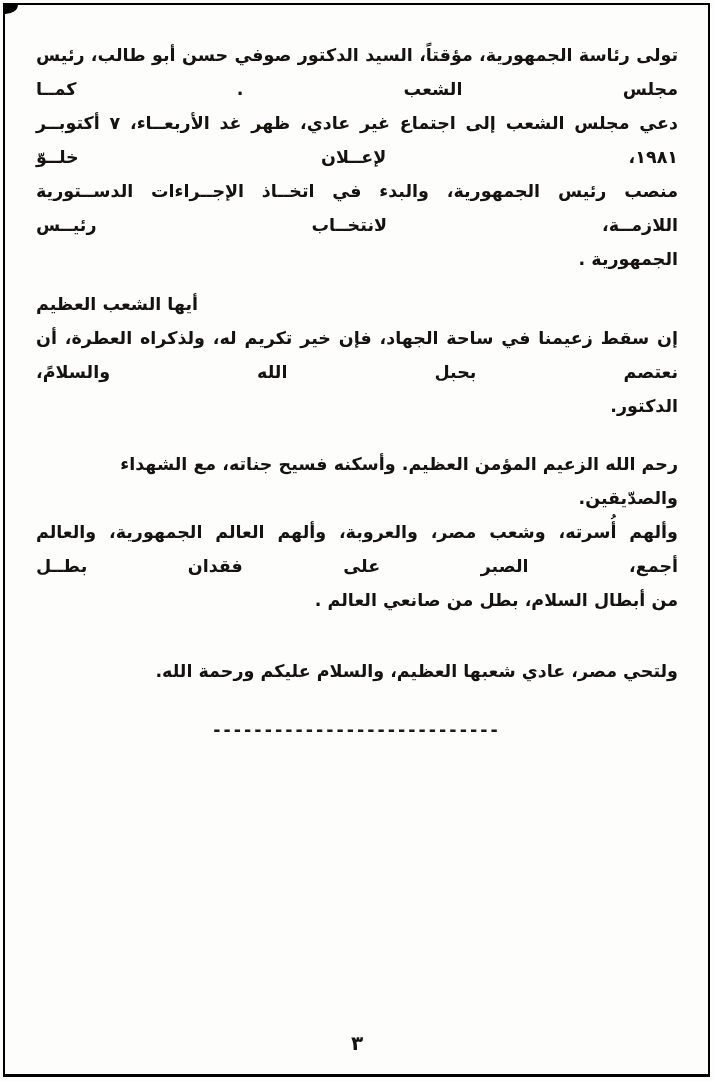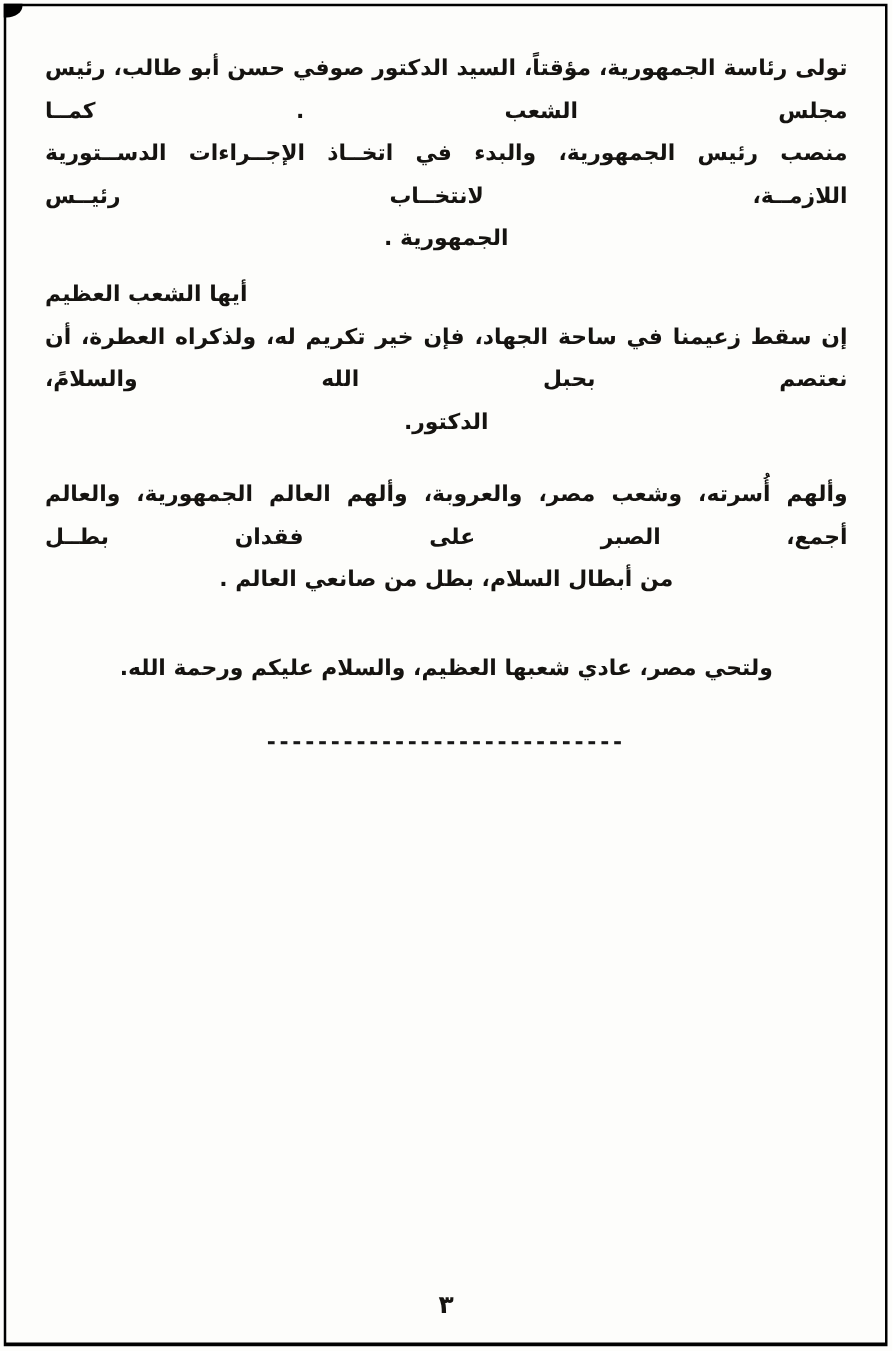--- a/index.html
+++ b/index.html
@@ -49,21 +49,21 @@
   }
   .line {
     display: block;
     text-align: justify;
     text-align-last: justify;
     -moz-text-align-last: justify;
     white-space: normal;
   }
   .line-end {
     display: block;
-    text-align: center;
+    text-align: right;
   }
   .heading {
     display: block;
     margin-top: 11px;
     text-align: left;
   }
   .para3 { margin-top: 24px; }
   .para4 { margin-top: 37px; }
   .divider {
     display: block;
@@ -90,32 +90,34 @@
 
 <div class="page">
 
   <div class="scan-frame"></div>
   <div class="corner-mark"></div>
 
   <div class="content">
 
     <div class="para para1">
       <span class="line">تولى رئاسة الجمهورية، مؤقتاً، السيد الدكتور صوفي حسن أبو طالب، رئيس مجلس الشعب . كمــا</span>
+      <span class="line">دعي مجلس الشعب إلى اجتماع غير عادي، ظهر غد الأربعــاء، ٧ أكتوبــر ١٩٨١، لإعــلان خلــوّ</span>
       <span class="line">منصب رئيس الجمهورية، والبدء في اتخــاذ الإجــراءات الدســتورية اللازمــة، لانتخــاب رئيــس</span>
       <span class="line-end">الجمهورية .</span>
     </div>
 
     <span class="heading">أيها الشعب العظيم</span>
 
     <div class="para para2">
       <span class="line">إن سقط زعيمنا في ساحة الجهاد، فإن خير تكريم له، ولذكراه العطرة، أن نعتصم بحبل الله والسلامً،</span>
       <span class="line-end">الدكتور.</span>
     </div>
 
     <div class="para para3">
+      <span class="line-end">رحم الله الزعيم المؤمن العظيم. وأسكنه فسيح جناته، مع الشهداء والصدّيقين.</span>
       <span class="line">وألهم أُسرته، وشعب مصر، والعروبة، وألهم العالم الجمهورية، والعالم أجمع، الصبر على فقدان بطــل</span>
       <span class="line-end">من أبطال السلام، بطل من صانعي العالم .</span>
     </div>
 
     <div class="para para4">
       <span class="line-end">ولتحي مصر، عادي شعبها العظيم، والسلام عليكم ورحمة الله.</span>
     </div>
 
     <span class="divider">----------------------------</span>
 

